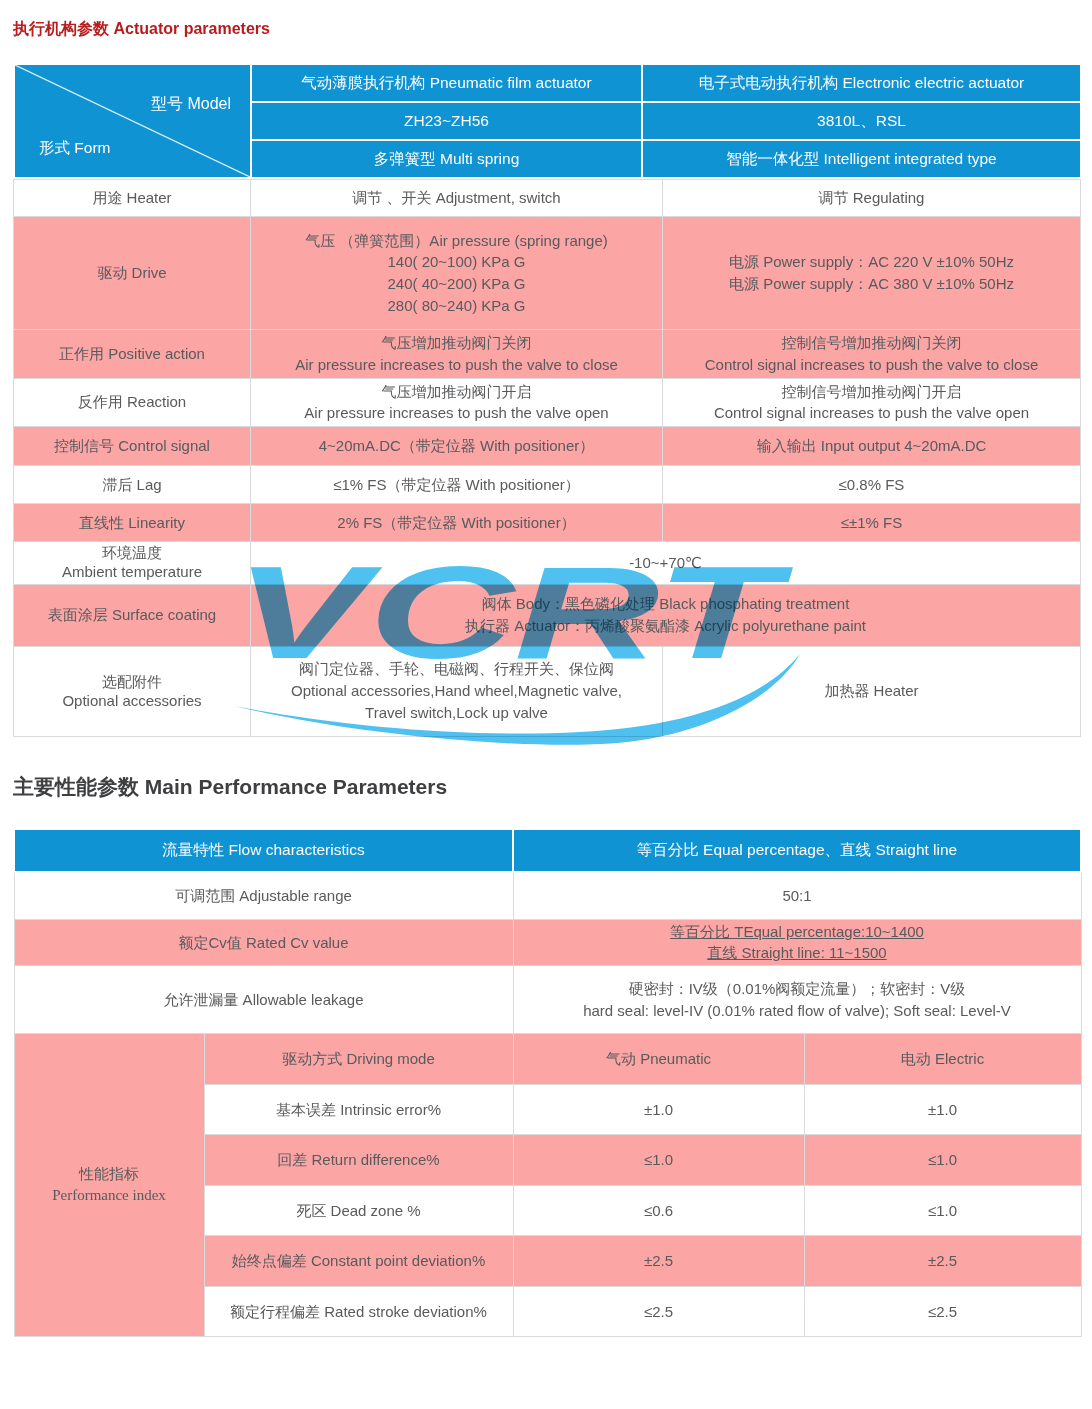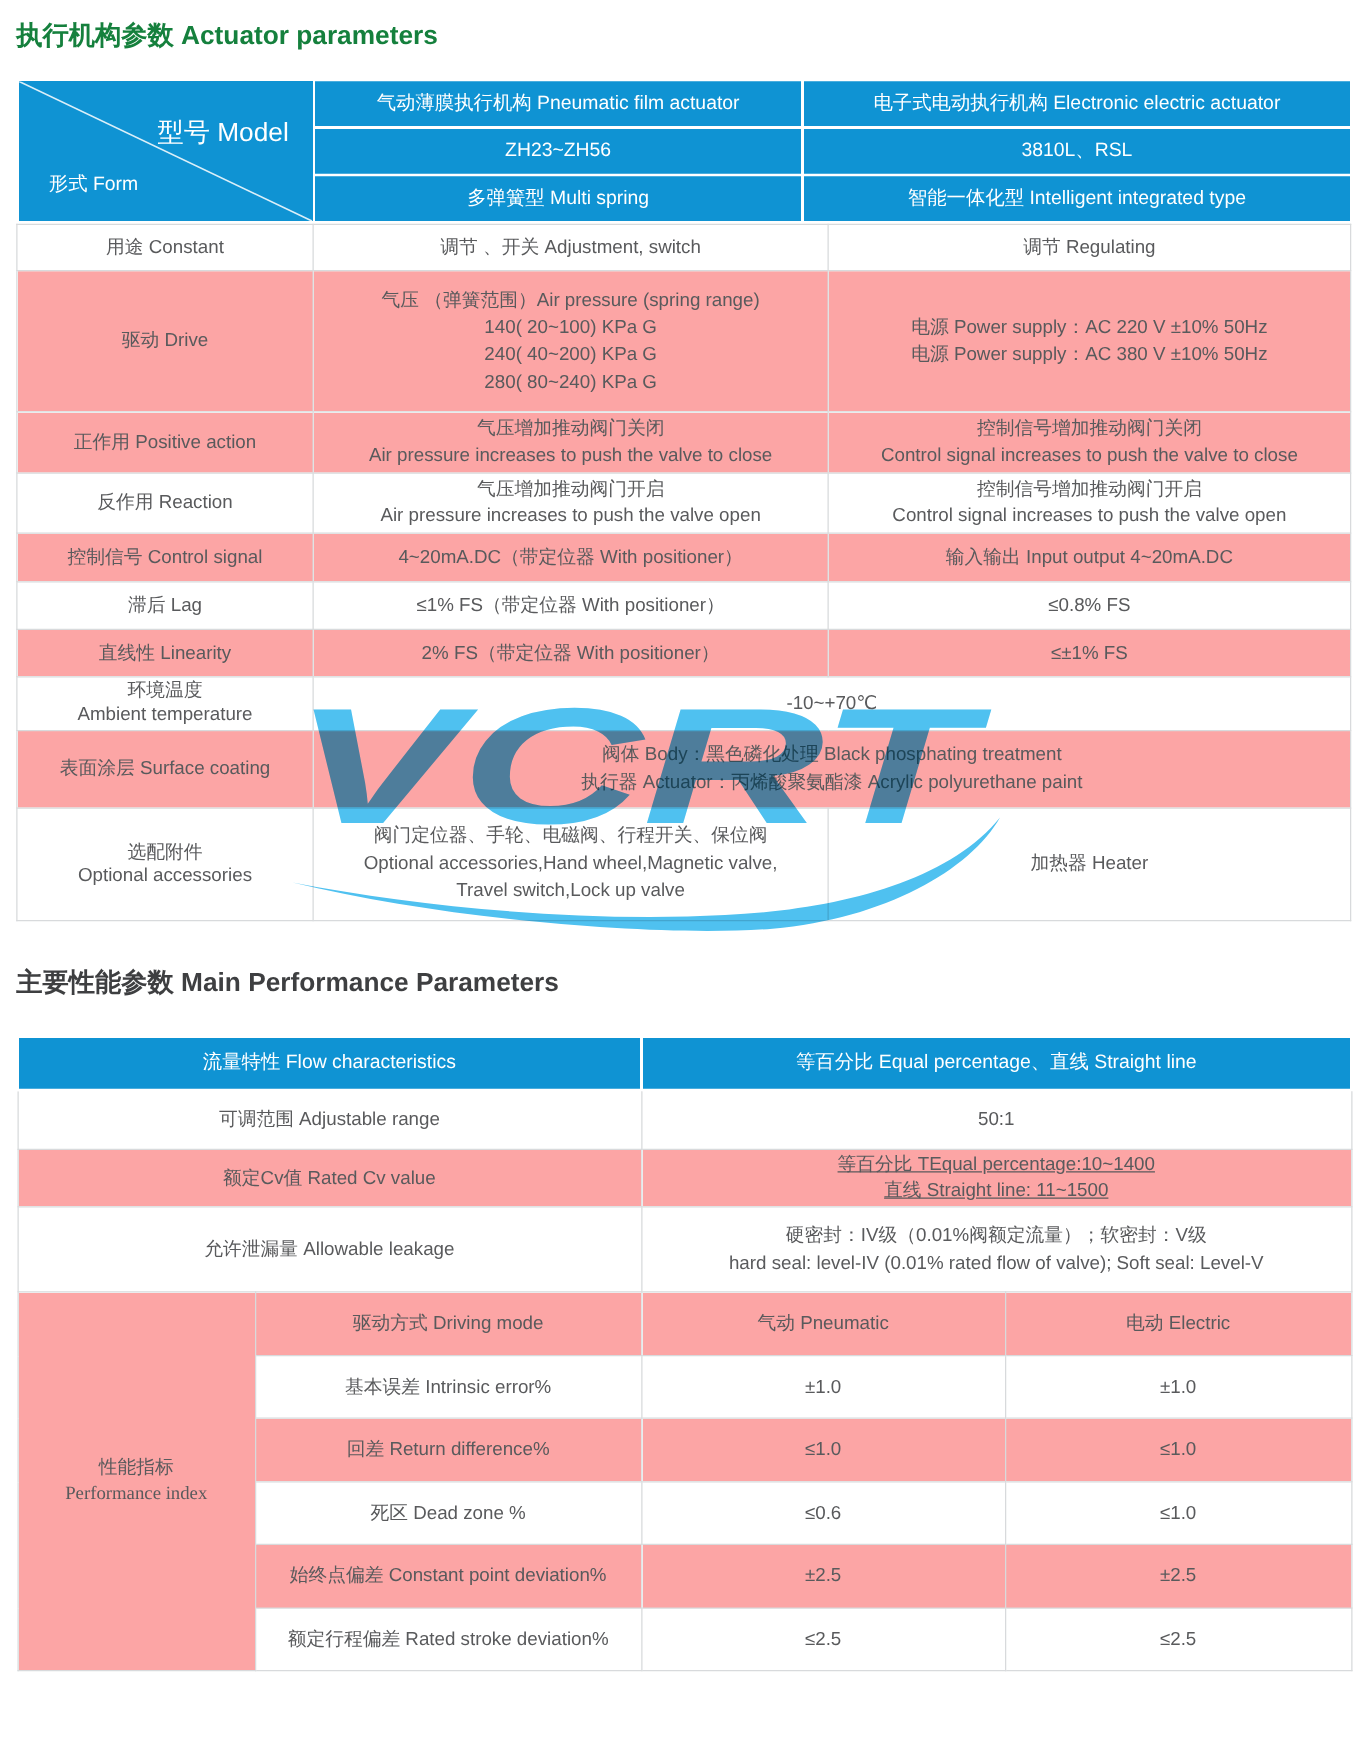--- a/index.html
+++ b/index.html
@@ -2,37 +2,37 @@
 <html><head>
 <meta charset="utf-8">
 <style>
   html,body{margin:0;padding:0;background:#fff;}
   body{
     width:1092px;min-height:1409px;position:relative;box-sizing:border-box;
     padding:0 0 29px 13px;
     font-family:"Liberation Sans","DejaVu Sans",sans-serif;
     color:#595a5c;
   }
-  h1.sec-title{font-size:21px;font-weight:bold;color:#15803d;margin:0 16px 20px 0;padding-top:15px;line-height:28px;letter-spacing:0;}
+  h1.sec-title{font-size:16px;font-weight:bold;color:#b91c1c;margin:0 16px 20px 0;padding-top:15px;line-height:28px;letter-spacing:0;}
   h2.sec-title{font-size:21px;font-weight:bold;color:#3e3f41;margin:36px 0 27px 0;line-height:28px;}
   table.tbl{border-collapse:collapse;table-layout:fixed;width:1067px;}
   table.tbl td{
     text-align:center;vertical-align:middle;
     font-size:15px;line-height:1.45;color:#595a5c;
     padding:2px 6px;border:1px solid #d8dadc;
     overflow:hidden;
   }
   table.headtbl td.blue, table.tbl td.blue{
     background:#0f93d3;color:#ffffff;border:2px solid #ffffff;font-size:15.5px;
   }
   tr.g > td{background:#fca5a5;}
   tr.w > td{background:#ffffff;}
   td.sidegray{background:#ededee;}
   td.corner{position:relative;padding:0;}
-  .corner-model{position:absolute;right:19px;top:27px;color:#fff;font-size:21px;}
+  .corner-model{position:absolute;right:19px;top:27px;color:#fff;font-size:16px;}
   .corner-form{position:absolute;left:24px;top:72px;color:#fff;font-size:15.5px;}
   .diag{position:absolute;left:0;top:0;width:100%;height:100%;}
   td.leftal{text-align:left;padding-left:17px;line-height:1.55;}
   .line{display:block;}
   
   .watermark{
     position:absolute;left:228px;top:538px;width:580px;height:212px;
     mix-blend-mode:multiply;pointer-events:none;z-index:10;
   }
 </style>
@@ -71,21 +71,21 @@
   </table>
 
 <table class="tbl">
   <colgroup>
       <col style="width:237px">
       <col style="width:412px">
       <col style="width:418px">
     </colgroup>
   <tbody>
       <tr class="w" style="height:37px">
-    <td>用途 Constant</td>
+    <td>用途 Heater</td>
     <td>调节 、开关 Adjustment, switch</td>
     <td>调节 Regulating</td>
   </tr>
   <tr class="g" style="height:113px">
     <td>驱动 Drive</td>
     <td>
       <span class="line">气压 （弹簧范围）Air pressure (spring range)</span>
       <span class="line">140( 20~100) KPa G</span>
       <span class="line">240( 40~200) KPa G</span>
       <span class="line">280( 80~240) KPa G</span>

